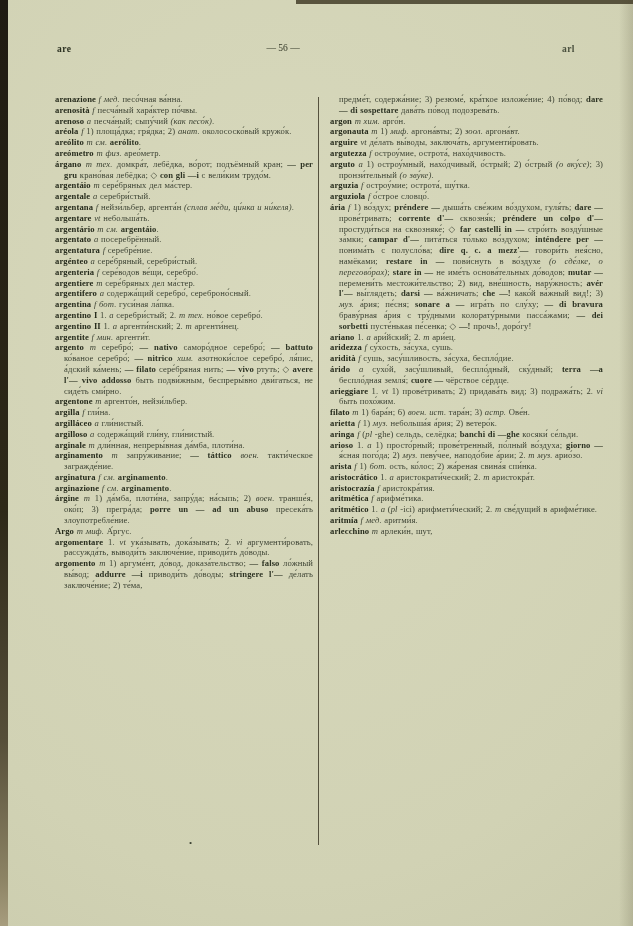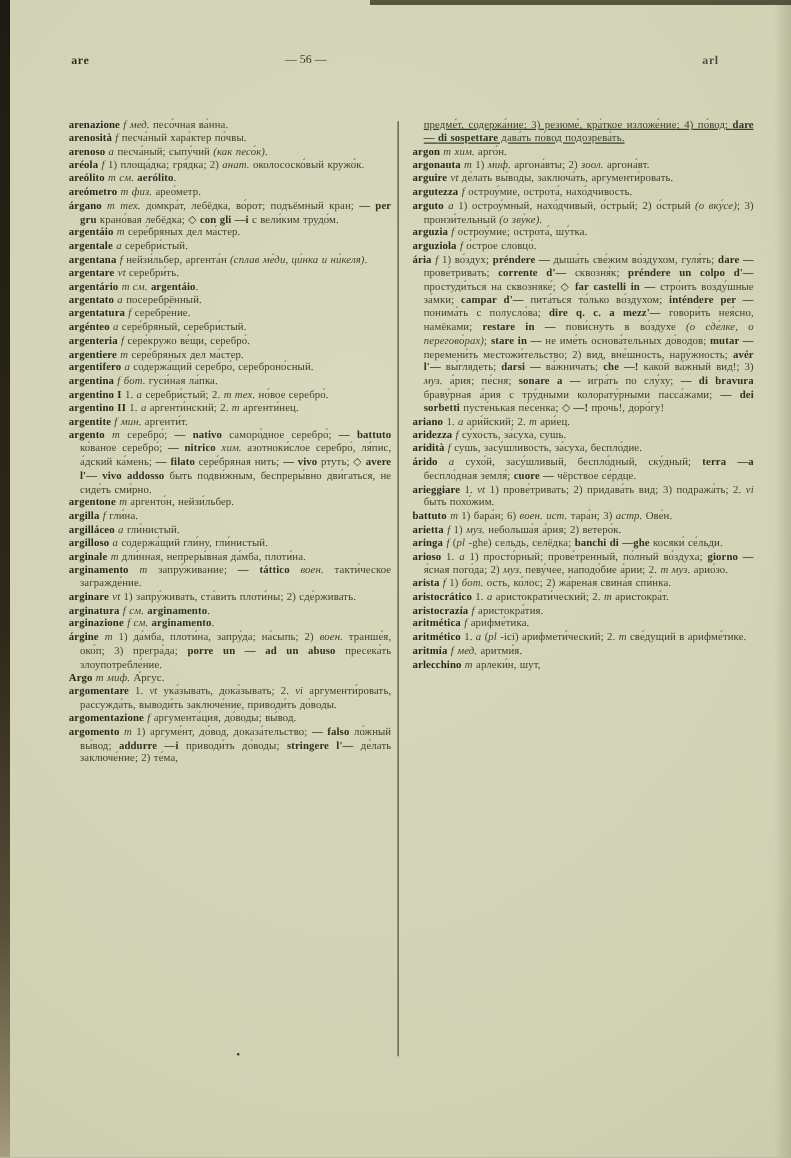--- a/index.html
+++ b/index.html
@@ -24,31 +24,31 @@
     pointer-events:none;
   }
   .topline{
     position:absolute;top:0;left:296px;right:0;height:4px;
     background:#39331f;opacity:.8;
   }
   .header{position:absolute;top:44px;left:0;width:633px;height:14px;font-size:9.5px;}
   .hdr-word{font-weight:bold;color:#2a2f20;letter-spacing:.5px;}
   .hdr-word.left{position:absolute;left:57px;top:0;}
   .hdr-word.right{position:absolute;right:58px;top:0;color:#4a503e;}
-  .hdr-num{position:absolute;left:228px;width:110px;top:-1px;color:#333827;}
+  .hdr-num{position:absolute;left:228px;width:110px;text-align:center;top:-1px;color:#333827;}
   .divider{position:absolute;left:318px;top:97px;width:1px;height:748px;background:rgba(62,58,40,.85);}
   .col{
     position:absolute;top:94px;height:762px;overflow:hidden;
     font-size:8.6px;line-height:10.8px;letter-spacing:.1px;
     text-align:justify;
   }
   .col-left{left:55px;width:258px;}
   .col-right{left:330px;width:273px;}
   .entry{margin:0;text-indent:-9px;padding-left:9px;word-spacing:.4px;}
-  .entry.cont{text-indent:0;text-decoration:underline;}
+  .entry.cont{text-indent:0;}
   .hw{font-weight:bold;color:#262b1c;}
   .ex{font-weight:bold;color:#2e3424;}
   .it{font-style:italic;}
   .printer-mark{position:absolute;left:189px;top:838px;font-size:9px;color:#3b4132;}
 </style>
 </head>
 <body>
 
 <div class="page">
   <div class="spine"></div>
@@ -66,64 +66,62 @@
       <p class="entry"><b class="hw">arenazione</b> <span class="it">f</span><span> </span><span class="it">мед.</span><span> песо́чная ва́нна.</span></p>
       <p class="entry"><b class="hw">arenosità</b> <span class="it">f</span><span> песча́ный хара́ктер по́чвы.</span></p>
       <p class="entry"><b class="hw">arenoso</b> <span class="it">a</span><span> песча́ный; сыпу́чий </span><span class="it">(как песо́к)</span><span>.</span></p>
       <p class="entry"><b class="hw">aréola</b> <span class="it">f</span><span> 1) площа́дка; гря́дка; 2) </span><span class="it">анат.</span><span> околососко́вый кружо́к.</span></p>
       <p class="entry"><b class="hw">areólito</b> <span class="it">m</span><span> </span><span class="it">см.</span><span> </span><span class="ex">aerólito</span><span>.</span></p>
       <p class="entry"><b class="hw">areómetro</b> <span class="it">m</span><span> </span><span class="it">физ.</span><span> арео́метр.</span></p>
       <p class="entry"><b class="hw">árgano</b> <span class="it">m</span><span> </span><span class="it">тех.</span><span> домкра́т, лебёдка, во́рот; подъёмный кран; </span><span class="ex">— per gru</span><span> крано́вая лебёдка; ◇ </span><span class="ex">con gli —i</span><span> с вели́ким трудо́м.</span></p>
       <p class="entry"><b class="hw">argentáio</b> <span class="it">m</span><span> сере́бряных дел ма́стер.</span></p>
       <p class="entry"><b class="hw">argentale</b> <span class="it">a</span><span> серебри́стый.</span></p>
       <p class="entry"><b class="hw">argentana</b> <span class="it">f</span><span> нейзи́льбер, аргента́н </span><span class="it">(сплав ме́ди, ци́нка и ни́келя)</span><span>.</span></p>
-      <p class="entry"><b class="hw">argentare</b> <span class="it">vt</span><span> серебри́ть.</span></p>
+      <p class="entry"><b class="hw">argentare</b> <span class="it">vt</span><span> небольша́ть.</span></p>
       <p class="entry"><b class="hw">argentário</b> <span class="it">m</span><span> </span><span class="it">см.</span><span> </span><span class="ex">argentáio</span><span>.</span></p>
       <p class="entry"><b class="hw">argentato</b> <span class="it">a</span><span> посеребрённый.</span></p>
       <p class="entry"><b class="hw">argentatura</b> <span class="it">f</span><span> серебре́ние.</span></p>
       <p class="entry"><b class="hw">argénteo</b> <span class="it">a</span><span> сере́бряный, серебри́стый.</span></p>
-      <p class="entry"><b class="hw">argenteria</b> <span class="it">f</span><span> сере́кружо ве́щи, серебро́.</span></p>
+      <p class="entry"><b class="hw">argenteria</b> <span class="it">f</span><span> сере́водов ве́щи, серебро́.</span></p>
       <p class="entry"><b class="hw">argentiere</b> <span class="it">m</span><span> сере́бряных дел ма́стер.</span></p>
       <p class="entry"><b class="hw">argentifero</b> <span class="it">a</span><span> содержа́щий серебро́, сереброно́сный.</span></p>
       <p class="entry"><b class="hw">argentina</b> <span class="it">f</span><span> </span><span class="it">бот.</span><span> гуси́ная ла́пка.</span></p>
       <p class="entry"><b class="hw">argentino I</b> <span>1. </span><span class="it">a</span><span> серебри́стый; 2. </span><span class="it">m</span><span> </span><span class="it">тех.</span><span> но́вое серебро́.</span></p>
       <p class="entry"><b class="hw">argentino II</b> <span>1. </span><span class="it">a</span><span> аргенти́нский; 2. </span><span class="it">m</span><span> аргенти́нец.</span></p>
       <p class="entry"><b class="hw">argentite</b> <span class="it">f</span><span> </span><span class="it">мин.</span><span> аргенти́т.</span></p>
       <p class="entry"><b class="hw">argento</b> <span class="it">m</span><span> серебро́; </span><span class="ex">— nativo</span><span> саморо́дное серебро́; </span><span class="ex">— battuto</span><span> ко́ваное серебро́; </span><span class="ex">— nitrico</span><span> </span><span class="it">хим.</span><span> азотноки́слое серебро́, ля́пис, а́дский ка́мень; </span><span class="ex">— filato</span><span> сере́бряная нить; </span><span class="ex">— vivo</span><span> ртуть; ◇ </span><span class="ex">avere l'— vivo addosso</span><span> быть подви́жным, беспреры́вно дви́гаться, не сиде́ть сми́рно.</span></p>
       <p class="entry"><b class="hw">argentone</b> <span class="it">m</span><span> аргенто́н, нейзи́льбер.</span></p>
       <p class="entry"><b class="hw">argilla</b> <span class="it">f</span><span> гли́на.</span></p>
       <p class="entry"><b class="hw">argilláceo</b> <span class="it">a</span><span> гли́нистый.</span></p>
       <p class="entry"><b class="hw">argilloso</b> <span class="it">a</span><span> содержа́щий гли́ну, гли́нистый.</span></p>
       <p class="entry"><b class="hw">arginale</b> <span class="it">m</span><span> дли́нная, непреры́вная да́мба, плоти́на.</span></p>
       <p class="entry"><b class="hw">arginamento</b> <span class="it">m</span><span> запру́живание; </span><span class="ex">— táttico</span><span> </span><span class="it">воен.</span><span> такти́ческое загражде́ние.</span></p>
-      <p class="entry"><b class="hw">arginare</b> <span class="it">vt</span><span> 1) запру́живать, ста́вить плоти́ны; 2) сде́рживать.</span></p>
       <p class="entry"><b class="hw">arginatura</b> <span class="it">f</span><span> </span><span class="it">см.</span><span> </span><span class="ex">arginamento</span><span>.</span></p>
       <p class="entry"><b class="hw">arginazione</b> <span class="it">f</span><span> </span><span class="it">см.</span><span> </span><span class="ex">arginamento</span><span>.</span></p>
       <p class="entry"><b class="hw">árgine</b> <span class="it">m</span><span> 1) да́мба, плоти́на, запру́да; на́сыпь; 2) </span><span class="it">воен.</span><span> транше́я, око́п; 3) прегра́да; </span><span class="ex">porre un — ad un abuso</span><span> пресека́ть злоупотребле́ние.</span></p>
       <p class="entry"><b class="hw">Argo</b> <span class="it">m</span><span> </span><span class="it">миф.</span><span> А́ргус.</span></p>
       <p class="entry"><b class="hw">argomentare</b> <span>1. </span><span class="it">vt</span><span> ука́зывать, дока́зывать; 2. </span><span class="it">vi</span><span> аргументи́ровать, рассужда́ть, выводи́ть заключе́ние, приводи́ть до́воды.</span></p>
-      <p class="entry"><b class="hw">argomentazione</b> <span class="it">f</span><span> аргумента́ция, до́воды; вы́вод.</span></p>
       <p class="entry"><b class="hw">argomento</b> <span class="it">m</span><span> 1) аргуме́нт, до́вод, доказа́тельство; </span><span class="ex">— falso</span><span> ло́жный вы́вод; </span><span class="ex">addurre —i</span><span> приводи́ть до́воды; </span><span class="ex">stringere l'—</span><span> де́лать заключе́ние; 2) те́ма,</span></p>
     </div>
   <div class="col col-right" id="col-right">
       <p class="entry cont"><span>предме́т, содержа́ние; 3) резюме́, кра́ткое изложе́ние; 4) по́вод; </span><span class="ex">dare — di sospettare</span><span> дава́ть по́вод подозрева́ть.</span></p>
       <p class="entry"><b class="hw">argon</b> <span class="it">m</span><span> </span><span class="it">хим.</span><span> арго́н.</span></p>
       <p class="entry"><b class="hw">argonauta</b> <span class="it">m</span><span> 1) </span><span class="it">миф.</span><span> аргона́вты; 2) </span><span class="it">зоол.</span><span> аргона́вт.</span></p>
       <p class="entry"><b class="hw">arguire</b> <span class="it">vt</span><span> де́лать вы́воды, заключа́ть, аргументи́ровать.</span></p>
       <p class="entry"><b class="hw">argutezza</b> <span class="it">f</span><span> остроу́мие, острота́, нахо́дчивость.</span></p>
       <p class="entry"><b class="hw">arguto</b> <span class="it">a</span><span> 1) остроу́мный, нахо́дчивый, о́стрый; 2) о́стрый </span><span class="it">(о вку́се)</span><span>; 3) пронзи́тельный </span><span class="it">(о зву́ке)</span><span>.</span></p>
       <p class="entry"><b class="hw">arguzia</b> <span class="it">f</span><span> остроу́мие; острота́, шу́тка.</span></p>
       <p class="entry"><b class="hw">arguziola</b> <span class="it">f</span><span> о́строе словцо́.</span></p>
       <p class="entry"><b class="hw">ária</b> <span class="it">f</span><span> 1) во́здух; </span><span class="ex">préndere —</span><span> дыша́ть све́жим во́здухом, гуля́ть; </span><span class="ex">dare —</span><span> прове́тривать; </span><span class="ex">corrente d'—</span><span> сквозня́к; </span><span class="ex">préndere un colpo d'—</span><span> простуди́ться на сквозняке́; ◇ </span><span class="ex">far castelli in —</span><span> стро́ить возду́шные за́мки; </span><span class="ex">campar d'—</span><span> пита́ться то́лько во́здухом; </span><span class="ex">inténdere per —</span><span> понима́ть с полусло́ва; </span><span class="ex">dire q. c. a mezz'—</span><span> говори́ть нея́сно, намёками; </span><span class="ex">restare in —</span><span> пови́снуть в во́здухе </span><span class="it">(о сде́лке, о перегово́рах)</span><span>; </span><span class="ex">stare in —</span><span> не име́ть основа́тельных до́водов; </span><span class="ex">mutar —</span><span> перемени́ть местожи́тельство; 2) вид, вне́шность, нару́жность; </span><span class="ex">avér l'—</span><span> вы́глядеть; </span><span class="ex">darsi —</span><span> ва́жничать; </span><span class="ex">che —!</span><span> како́й ва́жный вид!; 3) </span><span class="it">муз.</span><span> а́рия; пе́сня; </span><span class="ex">sonare a —</span><span> игра́ть по слу́ху; </span><span class="ex">— di bravura</span><span> браву́рная а́рия с тру́дными колорату́рными пасса́жами; </span><span class="ex">— dei sorbetti</span><span> пусте́нькая пе́сенка; ◇ </span><span class="ex">—!</span><span> прочь!, доро́гу!</span></p>
       <p class="entry"><b class="hw">ariano</b> <span>1. </span><span class="it">a</span><span> ари́йский; 2. </span><span class="it">m</span><span> ари́ец.</span></p>
       <p class="entry"><b class="hw">aridezza</b> <span class="it">f</span><span> су́хость, за́суха, сушь.</span></p>
       <p class="entry"><b class="hw">aridità</b> <span class="it">f</span><span> сушь, засу́шливость, за́суха, беспло́дие.</span></p>
       <p class="entry"><b class="hw">árido</b> <span class="it">a</span><span> сухо́й, засу́шливый, беспло́дный, ску́дный; </span><span class="ex">terra —a</span><span> беспло́дная земля́; </span><span class="ex">cuore —</span><span> чёрствое се́рдце.</span></p>
       <p class="entry"><b class="hw">arieggiare</b> <span>1. </span><span class="it">vt</span><span> 1) прове́тривать; 2) придава́ть вид; 3) подража́ть; 2. </span><span class="it">vi</span><span> быть похо́жим.</span></p>
-      <p class="entry"><b class="hw">battuto</b> <span class="it">m</span><span> 1) бара́н; 6) </span><span class="it">воен.</span><span> </span><span class="it">ист.</span><span> тара́н; 3) </span><span class="it">астр.</span><span> Ове́н.</span></p>
+      <p class="entry"><b class="hw">filato</b> <span class="it">m</span><span> 1) бара́н; 6) </span><span class="it">воен.</span><span> </span><span class="it">ист.</span><span> тара́н; 3) </span><span class="it">астр.</span><span> Ове́н.</span></p>
       <p class="entry"><b class="hw">arietta</b> <span class="it">f</span><span> 1) </span><span class="it">муз.</span><span> небольша́я а́рия; 2) ветеро́к.</span></p>
       <p class="entry"><b class="hw">aringa</b> <span class="it">f</span><span> (</span><span class="it">pl</span><span> -ghe) сельдь, селёдка; </span><span class="ex">banchi di —ghe</span><span> косяки́ се́льди.</span></p>
       <p class="entry"><b class="hw">arioso</b> <span>1. </span><span class="it">a</span><span> 1) просто́рный; прове́тренный, по́лный во́здуха; </span><span class="ex">giorno —</span><span> я́сная пого́да; 2) </span><span class="it">муз.</span><span> певу́чее, наподо́бие а́рии; 2. </span><span class="it">m</span><span> </span><span class="it">муз.</span><span> арио́зо.</span></p>
       <p class="entry"><b class="hw">arista</b> <span class="it">f</span><span> 1) </span><span class="it">бот.</span><span> ость, ко́лос; 2) жа́реная свина́я спи́нка.</span></p>
       <p class="entry"><b class="hw">aristocrático</b> <span>1. </span><span class="it">a</span><span> аристократи́ческий; 2. </span><span class="it">m</span><span> аристокра́т.</span></p>
       <p class="entry"><b class="hw">aristocrazía</b> <span class="it">f</span><span> аристокра́тия.</span></p>
       <p class="entry"><b class="hw">aritmética</b> <span class="it">f</span><span> арифме́тика.</span></p>
       <p class="entry"><b class="hw">aritmético</b> <span>1. </span><span class="it">a</span><span> (</span><span class="it">pl</span><span> -ici) арифмети́ческий; 2. </span><span class="it">m</span><span> све́дущий в арифме́тике.</span></p>
       <p class="entry"><b class="hw">aritmía</b> <span class="it">f</span><span> </span><span class="it">мед.</span><span> аритми́я.</span></p>
       <p class="entry"><b class="hw">arlecchino</b> <span class="it">m</span><span> арлеки́н, шут,</span></p>

